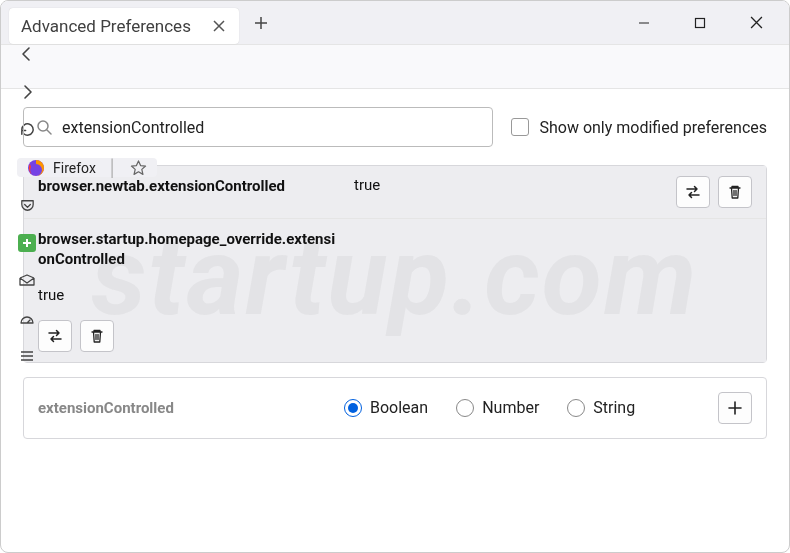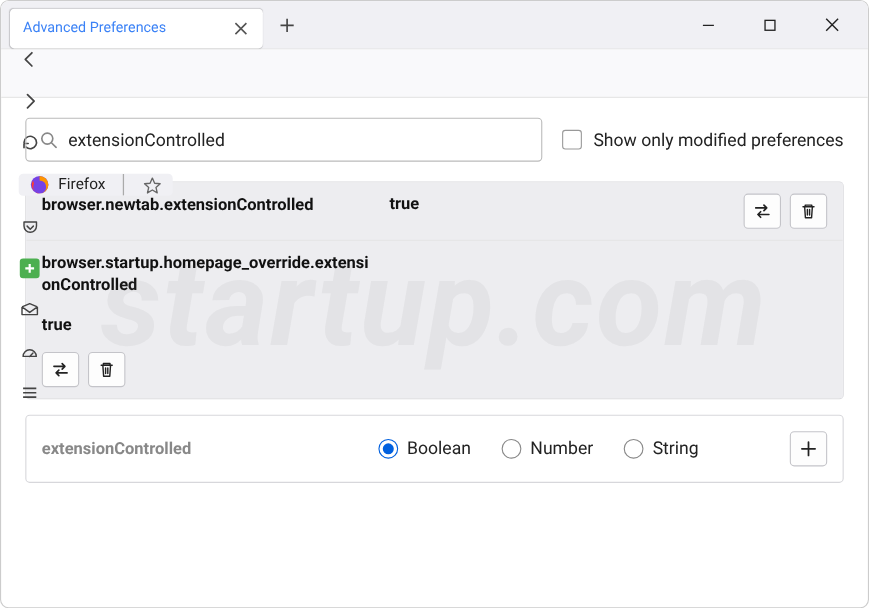--- a/index.html
+++ b/index.html
@@ -2,21 +2,21 @@
 <html><head>
 <meta charset="utf-8">
 <style>
 * { margin: 0; padding: 0; box-sizing: border-box; font-family: -apple-system, BlinkMacSystemFont, "Segoe UI", Roboto, Arial, sans-serif; }
 body { width: 790px; height: 553px; background: #fff; position: relative; overflow: hidden; }
 
 .window-frame { width: 790px; height: 553px; border: 1px solid #ccc; border-radius: 8px; overflow: hidden; position: relative; background: #fff; }
 
 .titlebar { height: 44px; background: #f0f0f4; display: flex; align-items: center; padding: 0 8px; border-bottom: 1px solid #e5e5e5; }
 .tab { height: 36px; background: #fff; border-radius: 4px; display: flex; align-items: center; padding: 0 12px; gap: 10px; width: 230px; margin-top: 6px; box-shadow: 0 0 1px rgba(0,0,0,0.2); }
-.tab-title { font-size: 13px; flex: 1; color: #3b82f6; }
+.tab-title { font-size: 17px; flex: 1; color: #404040; }
 .tab-close { width: 16px; height: 16px; display: flex; align-items: center; justify-content: center; cursor: pointer; color: #555; }
 .new-tab { width: 28px; height: 28px; display: flex; align-items: center; justify-content: center; margin-left: 8px; cursor: pointer; color: #444; border-radius: 4px; }
 .win-controls { margin-left: auto; display: flex; gap: 18px; padding-right: 6px; }
 .win-btn { width: 38px; height: 32px; display: flex; align-items: center; justify-content: center; cursor: pointer; color: #222; }
 
 .toolbar { height: 44px; display: flex; align-items: flex-start; padding: 0 10px; gap: 20px; background: #f9f9fb; border-bottom: 1px solid #e5e5e5; flex-direction: column; }
 .nav-btn { width: 32px; height: 32px; display: flex; align-items: center; justify-content: center; cursor: pointer; color: #444; border-radius: 4px; }
 .urlbar { flex: 1; height: 32px; background: #f0f0f4; border-radius: 4px; display: flex; align-items: center; padding: 0 10px; gap: 8px; margin: 0 6px; }
 .ff-logo { width: 18px; height: 18px; border-radius: 50%; display:flex;align-items:center;justify-content:center; }
 .urlbar-label { font-size: 14px; color: #222; }
@@ -30,21 +30,21 @@
 .search-row { display: flex; align-items: center; gap: 18px; margin-bottom: 18px; }
 .search-box { flex: 1; height: 40px; border: 1px solid #bbb; border-radius: 4px; display: flex; align-items: center; padding: 0 12px; gap: 10px; max-width: 480px; }
 .search-input { border: none; outline: none; font-size: 16px; flex: 1; color: #222; }
 .checkbox-wrap { display: flex; align-items: center; gap: 10px; font-size: 16px; color: #222; }
 .checkbox { width: 18px; height: 18px; border: 1.5px solid #999; border-radius: 3px; cursor: pointer; }
 
 .pref-list { border: 1px solid #d7d7db; border-radius: 4px; }
 .pref-row { display: flex; padding: 10px 14px; border-bottom: 1px solid #e5e5e5; background: #ededf0; gap: 16px; }
 .pref-row:last-child { border-bottom: none; flex-direction: column; }
 .pref-name { font-size: 15px; font-weight: 700; color: #111; width: 300px; word-break: break-word; line-height: 1.35; }
-.pref-value { font-size: 15px; font-weight: 700; color: #111; flex: 1; }
+.pref-value { font-size: 15px; font-weight: 400; color: #111; flex: 1; }
 .row-actions { display: flex; gap: 8px; }
 .icon-btn { width: 34px; height: 32px; border: 1px solid #c4c4c9; border-radius: 4px; background: #fdfdfd; display: flex; align-items: center; justify-content: center; cursor: pointer; color: #222; }
 
 .new-pref-row { display: flex; align-items: center; padding: 14px 14px; border: 1px solid #d7d7db; border-radius: 4px; margin-top: 14px; gap: 16px; }
 .new-pref-name { font-size: 15px; font-weight: 700; color: #888; width: 290px; }
 .radio-group { display: flex; gap: 28px; flex: 1; align-items: flex-start; }
 .radio-wrap { display: flex; align-items: center; gap: 8px; font-size: 16px; color: #222; cursor: pointer; }
 .radio { width: 18px; height: 18px; border: 1.5px solid #888; border-radius: 50%; display: flex; align-items: center; justify-content: center; }
 .radio.checked { border-color: #0060df; }
 .radio.checked::after { content: ""; width: 10px; height: 10px; background: #0060df; border-radius: 50%; }

